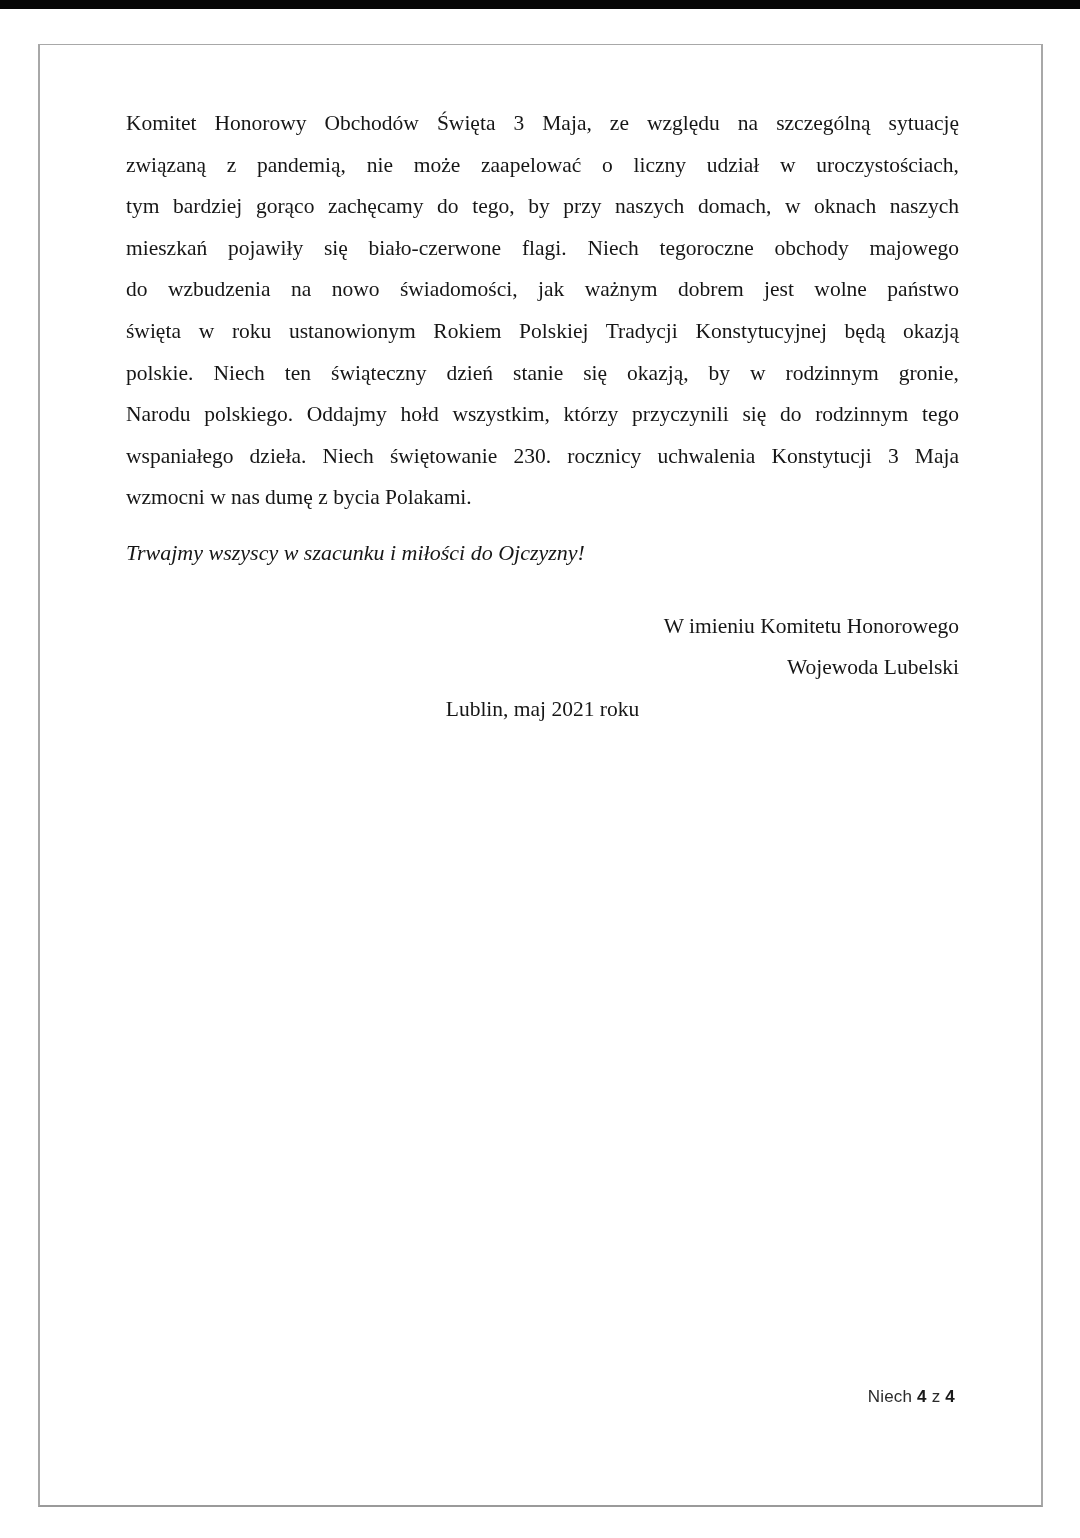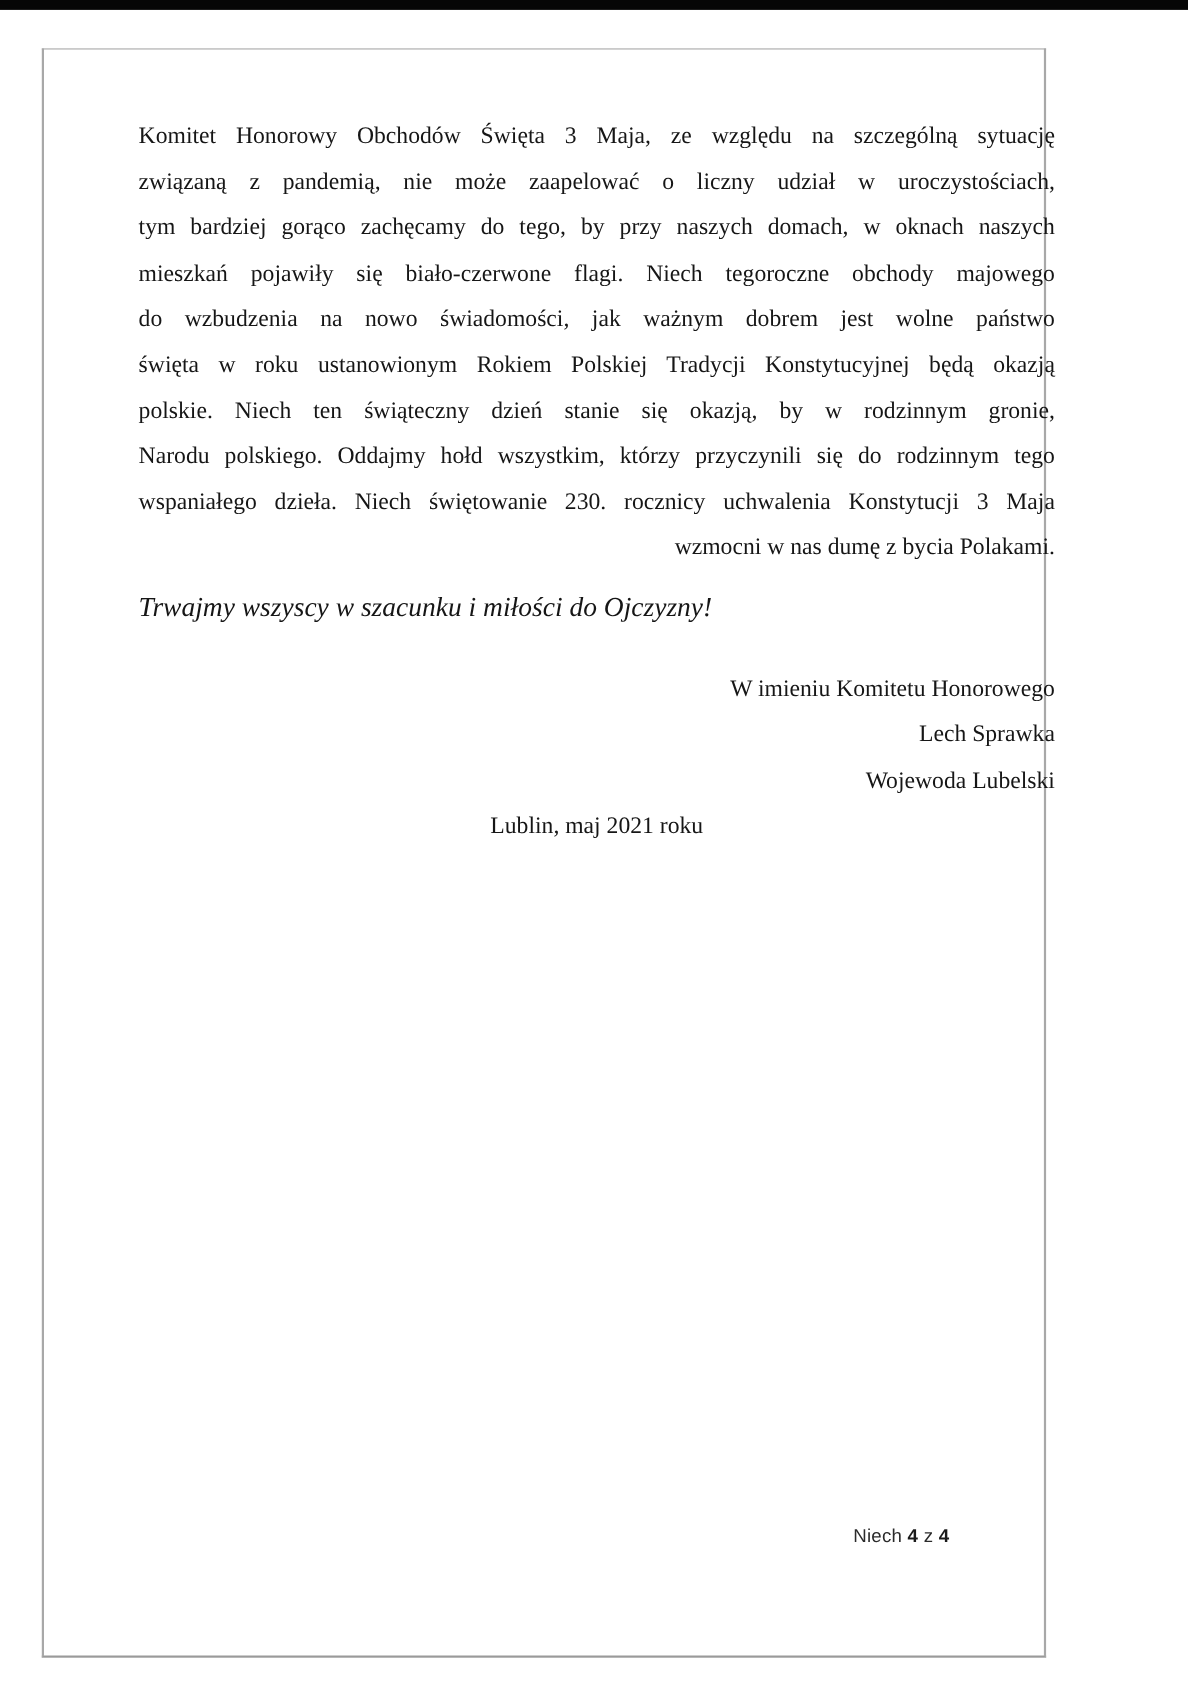--- a/index.html
+++ b/index.html
@@ -12,21 +12,21 @@
   }
   .top-strip {
     position: absolute;
     top: 0; left: 0;
     width: 1080px; height: 9px;
     background: #060606;
   }
   .page {
     position: absolute;
     left: 38px; top: 44px;
-    width: 913px; height: 1463px;
+    width: 1005px; height: 1463px;
     background: #ffffff;
     border: 2px solid #a8a8a8;
     border-top-width: 1px;
     border-bottom-color: #9a9a9a;
   }
   .content {
     position: absolute;
     left: 86px;
     top: 58px;
     width: 833px;
@@ -34,26 +34,26 @@
   }
   .body-text {
     font-size: 21.5px;
     line-height: 41.6px;
   }
   .jline {
     text-align: justify;
     text-align-last: justify;
   }
   .lastline {
-    text-align: right;
+    text-align: left;
   }
   .motto {
     margin-top: 13px;
     font-style: italic;
-    font-size: 25px;
+    font-size: 22px;
     line-height: 41.6px;
     text-align: left;
   }
   .signature {
     margin-top: 32px;
     font-size: 21.5px;
     line-height: 41.6px;
     text-align: right;
   }
   .place-date {
@@ -90,21 +90,20 @@
       <div class="jline">polskie. Niech ten świąteczny dzień stanie się okazją, by w rodzinnym gronie,</div>
       <div class="jline">Narodu polskiego. Oddajmy hołd wszystkim, którzy przyczynili się do rodzinnym tego</div>
       <div class="jline">wspaniałego dzieła. Niech świętowanie 230. rocznicy uchwalenia Konstytucji 3 Maja</div>
       <div class="lastline">wzmocni w nas dumę z bycia Polakami.</div>
     </div>
 
     <div class="motto">Trwajmy wszyscy w szacunku i miłości do Ojczyzny!</div>
 
     <div class="signature">
       <div>W imieniu Komitetu Honorowego</div>
-      <div>Lech Sprawka</div>
       <div>Wojewoda Lubelski</div>
     </div>
 
     <div class="place-date">Lublin, maj 2021 roku</div>
 
   </div>
 
   <div class="footer">
     <span>Niech</span>
     <span class="num">4</span>

